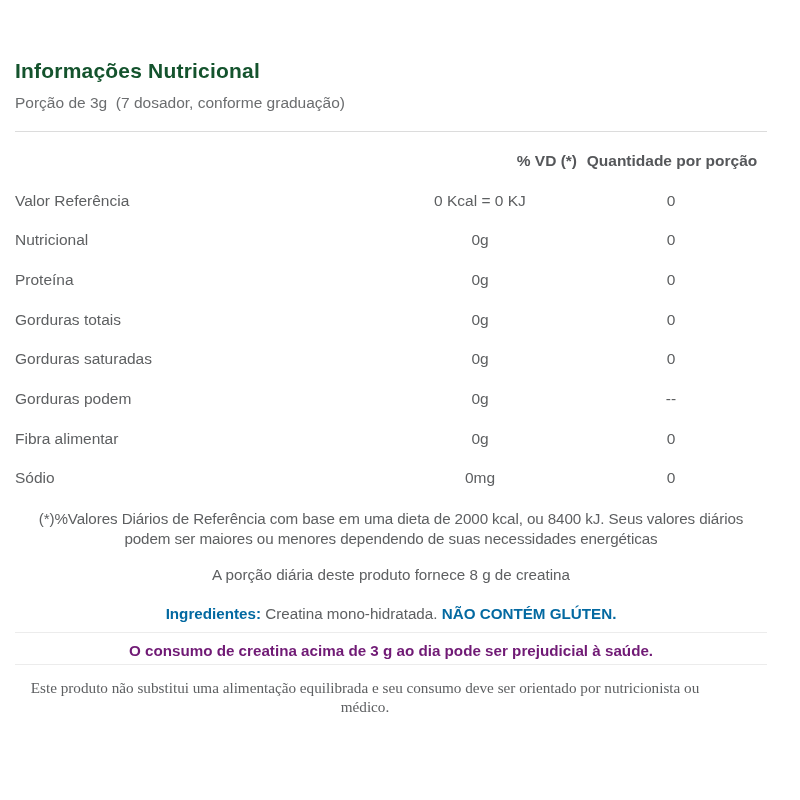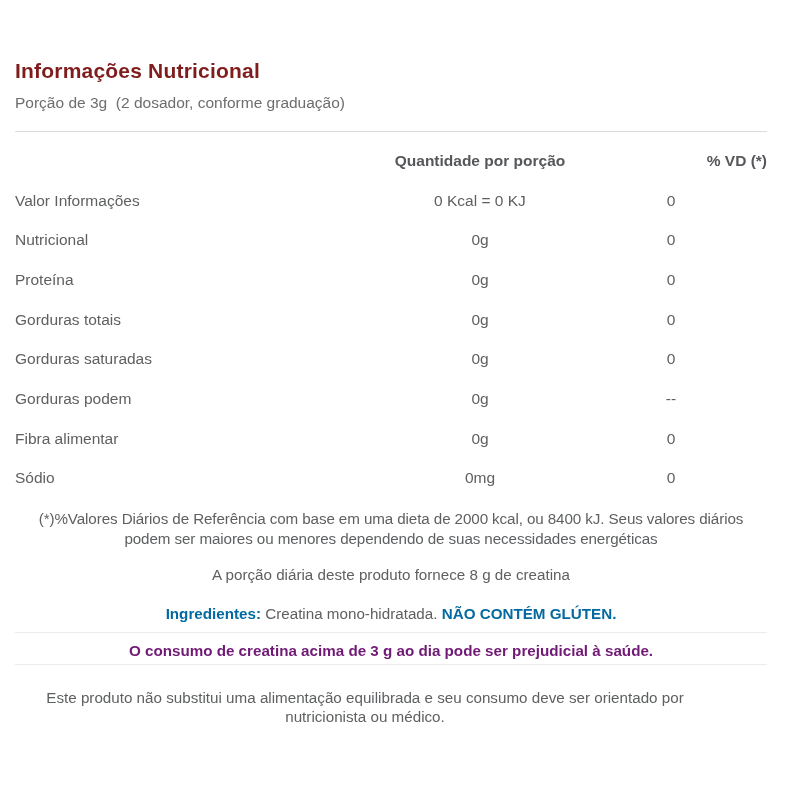--- a/index.html
+++ b/index.html
@@ -10,21 +10,21 @@
     color: #5d5f61;
     overflow: hidden;
   }
   .panel {
     padding: 58px 33px 0 15px;
     width: 800px;
   }
   .title {
     font-size: 21px;
     font-weight: 700;
-    color: #7f1d1d;
+    color: #14532d;
     line-height: 25px;
     letter-spacing: 0.2px;
   }
   .serving {
     margin-top: 10px;
     font-size: 15.5px;
     color: #6b6d6f;
     line-height: 19px;
     white-space: pre-wrap;
   }
@@ -57,42 +57,42 @@
     color: #5d5f61;
     text-align: center;
   }
   .note.dv-ref   { margin-top: 11px; letter-spacing: -0.1px; }
   .note.portion  { margin-top: 17px; }
   .note.ingredients { margin-top: 19px; }
   .bold { font-weight: 700; color: #0369a1; }
   .hr-2 { margin-top: 9px; }
   .note.warning { margin-top: 8px; font-weight: 600; color: #701a75; }
   .hr-3 { margin-top: 3px; }
-  .note.disclaimer { margin-top: 23px; max-width: 700px; }
+  .note.disclaimer { margin-top: 13px; max-width: 700px; font-family: Liberation Serif, serif; }
 </style>
 </head>
 <body>
 
 <div class="panel">
 
   <h2 class="title">Informações Nutricional</h2>
 
-  <div class="serving">Porção de 3g  (2 dosador, conforme graduação)</div>
+  <div class="serving">Porção de 3g  (7 dosador, conforme graduação)</div>
 
   <hr class="divider-strong">
 
   <div class="nutri-table">
     <div class="row header">
       <div class="cell label"></div>
+      <div class="cell dv">% VD (*)</div>
       <div class="cell qty">Quantidade por porção</div>
-      <div class="cell dv">% VD (*)</div>
     </div>
     <div id="rows-container">
     <div class="row">
-      <div class="cell label">Valor Informações</div>
+      <div class="cell label">Valor Referência</div>
       <div class="cell qty">0 Kcal = 0 KJ</div>
       <div class="cell dv">0</div>
     </div>
 
     <div class="row">
       <div class="cell label">Nutricional</div>
       <div class="cell qty">0g</div>
       <div class="cell dv">0</div>
     </div>
 

